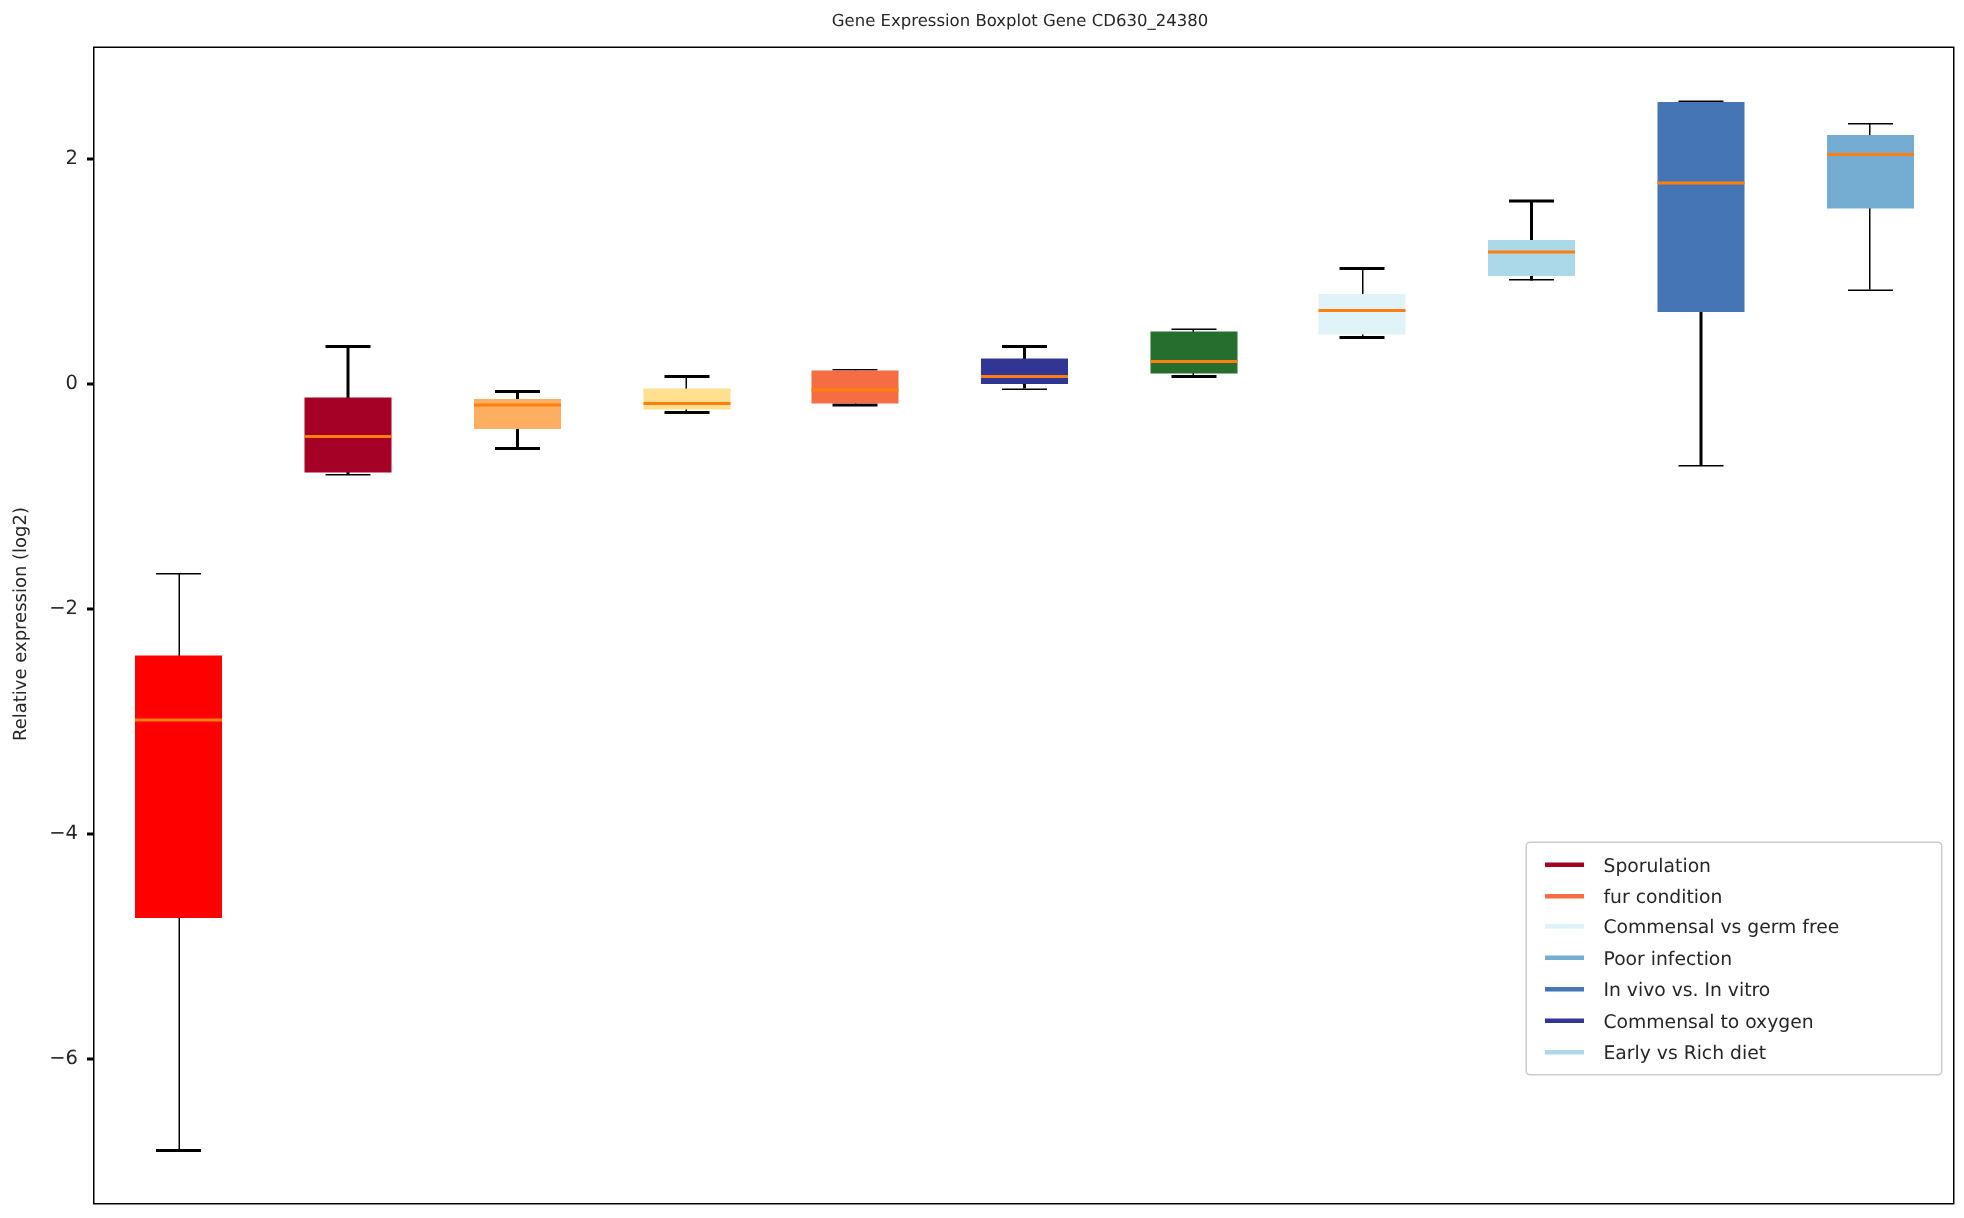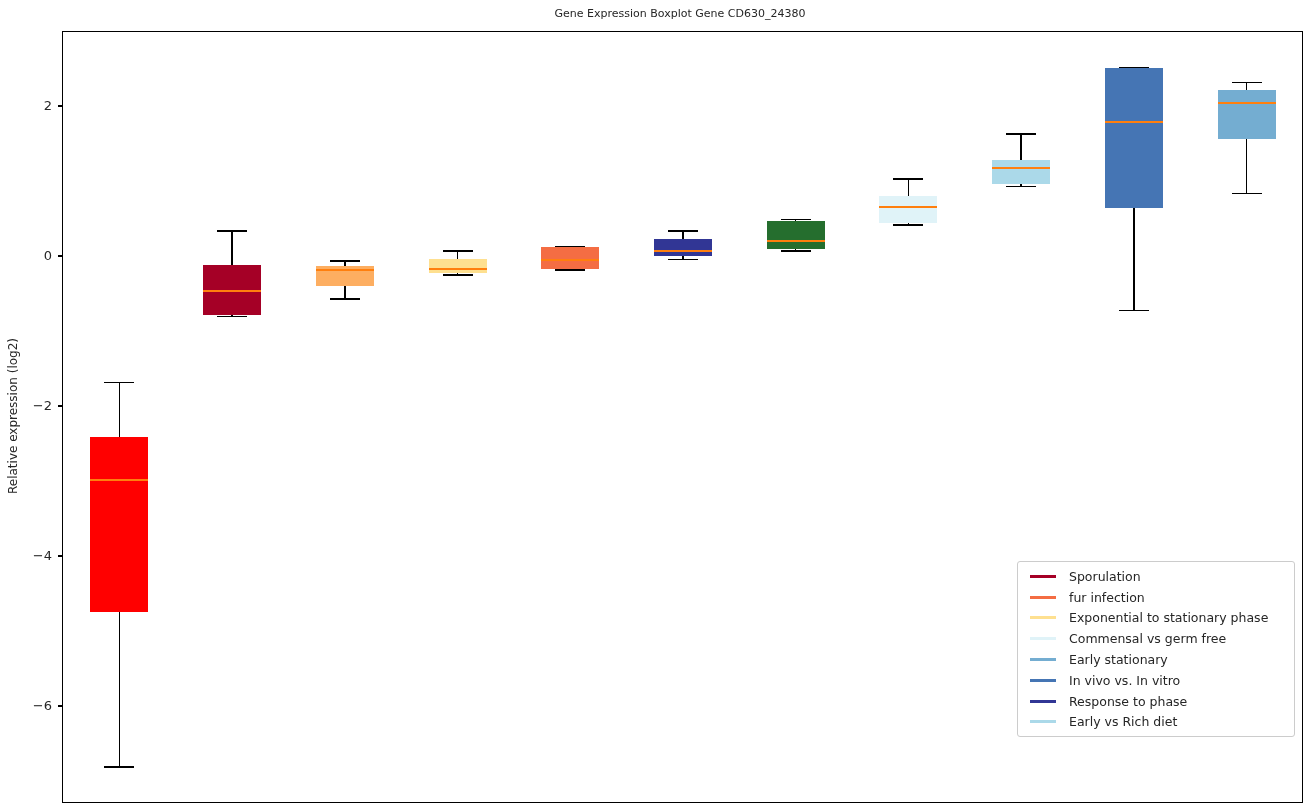--- a/index.html
+++ b/index.html
@@ -127,41 +127,37 @@
         </div>
       </div>
   </div>
   <div class="legend" id="legend">
       <div class="legend-row">
         <div class="legend-swatch" style="background: rgb(165, 0, 38);"></div>
         <div class="legend-label">Sporulation</div>
       </div>
       <div class="legend-row">
         <div class="legend-swatch" style="background: rgb(244, 109, 67);"></div>
-        <div class="legend-label">fur infection</div>
-      </div>
-      <div class="legend-row">
-        <div class="legend-swatch" style="background: rgb(254, 224, 144);"></div>
-        <div class="legend-label">Exponential to stationary phase</div>
+        <div class="legend-label">fur condition</div>
       </div>
       <div class="legend-row">
         <div class="legend-swatch" style="background: rgb(224, 243, 248);"></div>
         <div class="legend-label">Commensal vs germ free</div>
       </div>
       <div class="legend-row">
         <div class="legend-swatch" style="background: rgb(116, 173, 209);"></div>
-        <div class="legend-label">Early stationary</div>
+        <div class="legend-label">Poor infection</div>
       </div>
       <div class="legend-row">
         <div class="legend-swatch" style="background: rgb(69, 117, 180);"></div>
         <div class="legend-label">In vivo vs. In vitro</div>
       </div>
       <div class="legend-row">
         <div class="legend-swatch" style="background: rgb(49, 54, 149);"></div>
-        <div class="legend-label">Response to phase</div>
+        <div class="legend-label">Commensal to oxygen</div>
       </div>
       <div class="legend-row">
         <div class="legend-swatch" style="background: rgb(171, 217, 233);"></div>
         <div class="legend-label">Early vs Rich diet</div>
       </div>
     </div>
 <div class="tick-mark" style="left: 58px; top: 105.25px; width: 4px; height: 1.5px;"></div>
     <div class="tick-label" style="left: 2px; top: 97px;">2</div>
     <div class="tick-mark" style="left: 58px; top: 255.25px; width: 4px; height: 1.5px;"></div>
     <div class="tick-label" style="left: 2px; top: 247px;">0</div>

